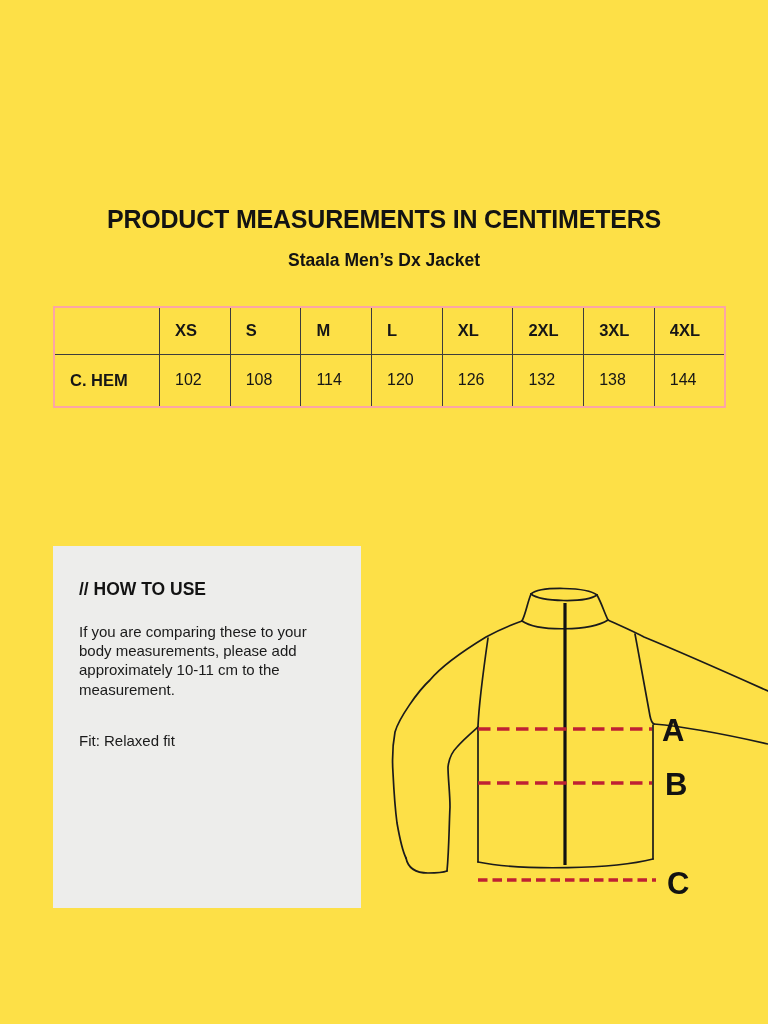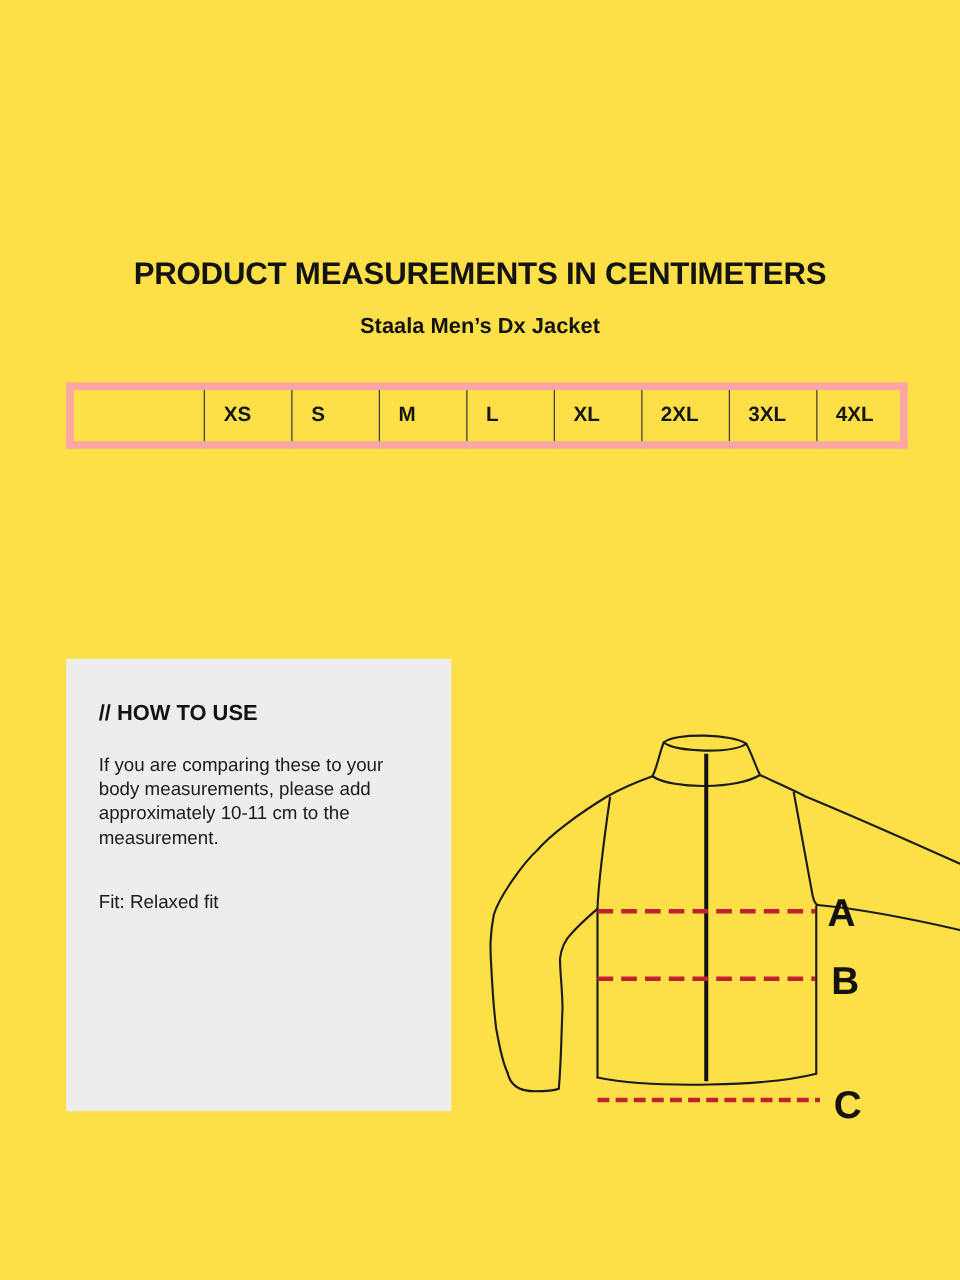--- a/index.html
+++ b/index.html
@@ -14,34 +14,34 @@
     text-align:center;font-size:25px;font-weight:bold;
     letter-spacing:-0.2px;color:#131313;
   }
   .page-subtitle{
     position:absolute;left:0;top:250px;width:768px;
     text-align:center;font-size:17.5px;font-weight:bold;color:#131313;
   }
   table.size-table{
     position:absolute;left:53px;top:306px;width:673px;
     border-collapse:collapse;table-layout:fixed;
-    border:6px solid #fca5a5;
+    border:2px solid #fca5a5;
     padding-left:33px;
   }
   table.size-table th,table.size-table td{
     border:1px solid #3d3d3d;text-align:left;vertical-align:middle;
     padding:0 0 0 15px;font-size:16px;color:#161616;overflow:hidden;
   }
   table.size-table thead tr{height:47px;}
   table.size-table tbody tr{height:53px;}
   table.size-table th{font-weight:bold;font-size:16.5px;}
   table.size-table td{font-weight:normal;}
   table.size-table th:first-child{width:89px;}
   .howto-panel{
-    position:absolute;left:53px;top:527px;width:308px;height:362px;
+    position:absolute;left:53px;top:546px;width:308px;height:362px;
     background:#ededeb;box-sizing:border-box;padding:33px 24px 0 26px;
   }
   .howto-heading{font-size:17.5px;font-weight:bold;color:#131313;margin:0 0 22px 0;}
   .howto-panel p{font-size:15px;line-height:1.28;margin:0 0 19px 0;color:#1a1a1a;}
   .fit-note{font-size:15px;color:#1a1a1a;margin-top:33px;}
   .jacket-diagram{position:absolute;left:388px;top:578px;width:380px;height:330px;}
   .jacket-diagram svg{display:block;}
   .diag-label{font-family:"Liberation Sans","DejaVu Sans",sans-serif;font-size:31px;font-weight:bold;fill:#121212;}
 </style>
 </head>
@@ -60,20 +60,31 @@
           <th>S</th>
           <th>M</th>
           <th>L</th>
           <th>XL</th>
           <th>2XL</th>
           <th>3XL</th>
           <th>4XL</th>
         </tr>
       </thead>
     <tbody>
+        <tr>
+          <th>C. HEM</th>
+          <td>102</td>
+          <td>108</td>
+          <td>114</td>
+          <td>120</td>
+          <td>126</td>
+          <td>132</td>
+          <td>138</td>
+          <td>144</td>
+        </tr>
       </tbody>
   </table>
 
   <div class="howto-panel">
     <div class="howto-heading">// HOW TO USE</div>
     <p>If you are comparing these to your body measurements, please add approximately 10-11 cm to the measurement.</p>
     <div class="fit-note">Fit: Relaxed fit</div>
   </div>
 
   <div class="jacket-diagram">

